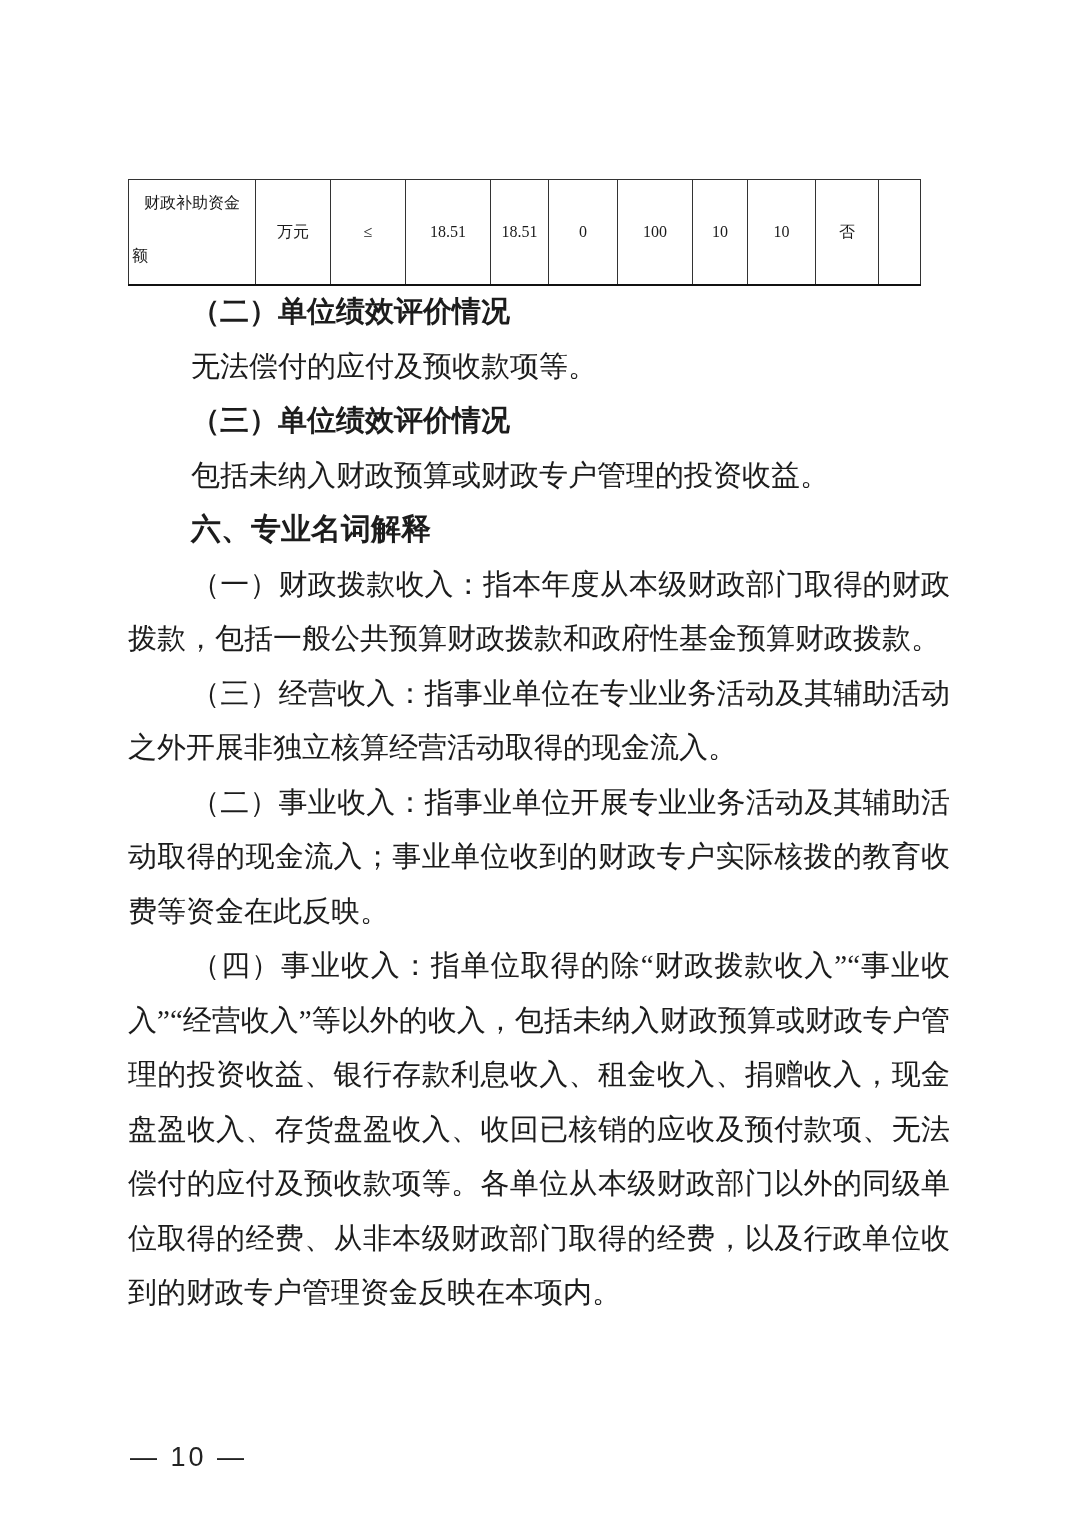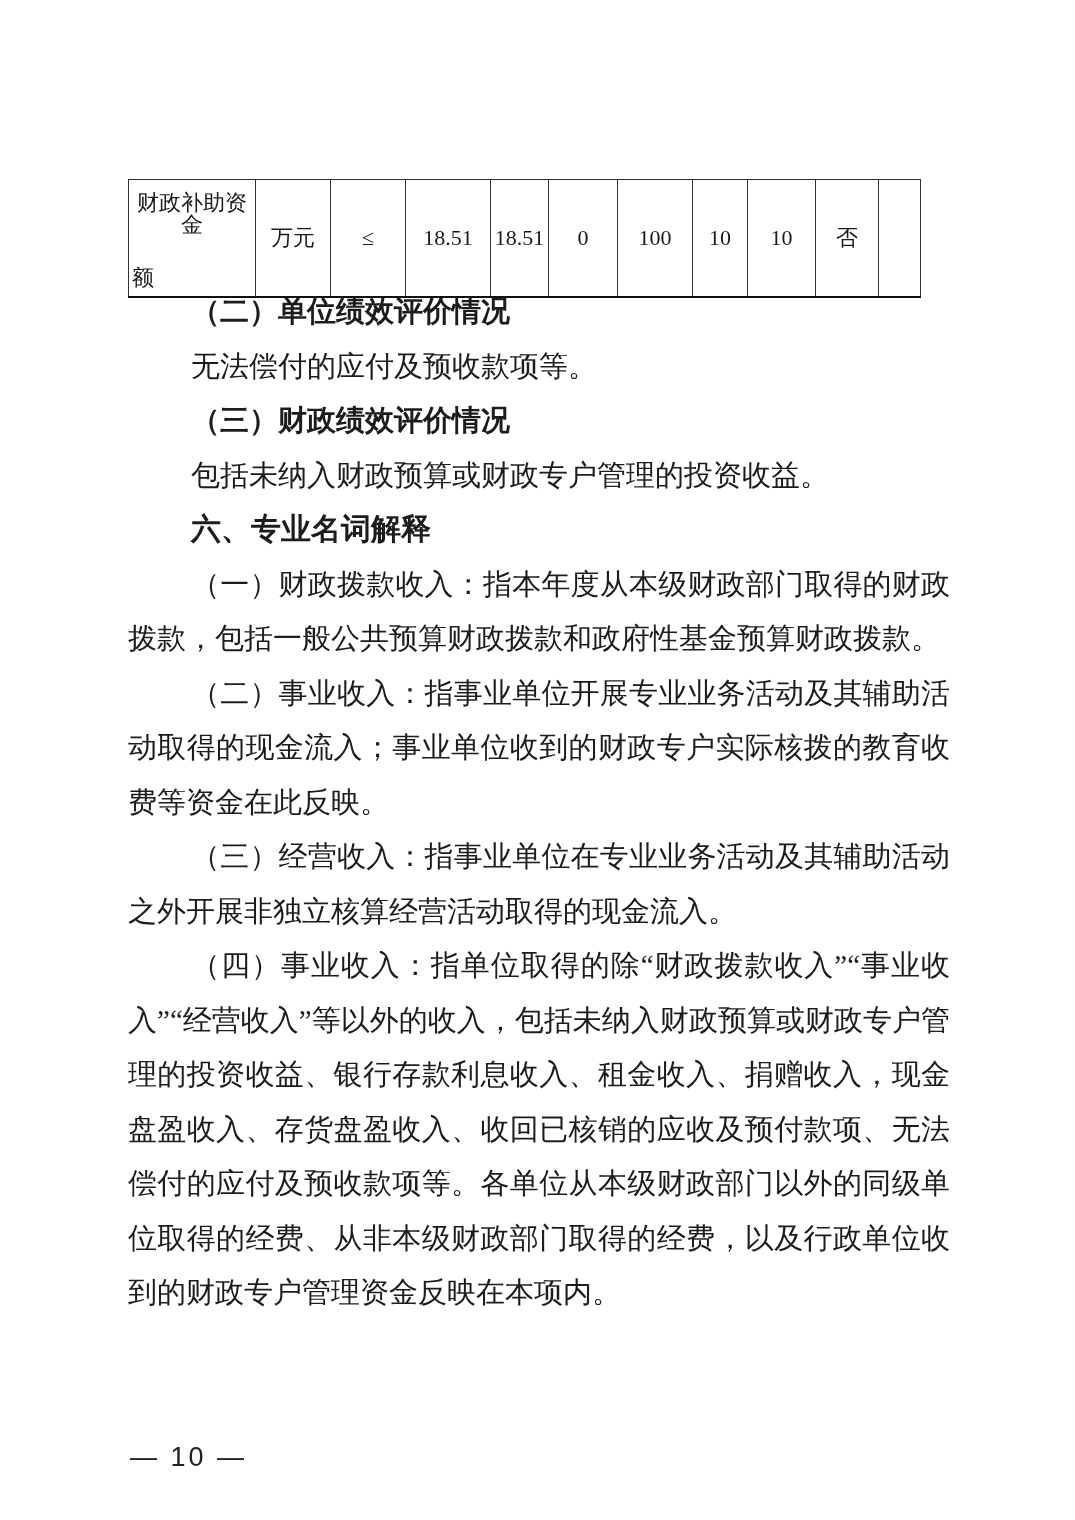--- a/index.html
+++ b/index.html
@@ -12,24 +12,24 @@
     font-family: "Liberation Serif", "DejaVu Serif", serif;
     color: #1c1c1c;
   }
 
   
   .perf-table {
     position: absolute;
     left: 128px;
     top: 179px;
     width: 793px;
-    height: 119px;
+    height: 107px;
     border-collapse: collapse;
     table-layout: fixed;
-    font-size: 22px;
+    font-size: 16px;
     color: #1a1a1a;
   }
   .perf-table td {
     border: 1px solid #333333;
     border-bottom: 2px solid #111111;
     text-align: center;
     vertical-align: middle;
     padding: 0;
     overflow: hidden;
   }
@@ -102,29 +102,29 @@
         <td>10</td>
         <td>否</td>
         <td></td>
       </tr>
     </tbody>
   </table>
 
   <div class="text-block">
     <p class="h">（二）单位绩效评价情况</p>
     <p>无法偿付的应付及预收款项等。</p>
-    <p class="h">（三）财政绩效评价情况</p>
+    <p class="h">（三）单位绩效评价情况</p>
     <p>包括未纳入财政预算或财政专户管理的投资收益。</p>
     <p class="h hei">六、专业名词解释</p>
 
     <p><span class="lead">（一）财政拨款收入：</span><span>指本年度从本级财政部门取得的财政拨款，包括一般公共预算财政拨款和政府性基金预算财政拨款。</span></p>
 
+    <p><span class="lead">（三）经营收入：</span><span>指事业单位在专业业务活动及其辅助活动之外开展非独立核算经营活动取得的现金流入。</span></p>
+
     <p><span class="lead">（二）事业收入：</span><span>指事业单位开展专业业务活动及其辅助活动取得的现金流入；事业单位收到的财政专户实际核拨的教育收费等资金在此反映。</span></p>
-
-    <p><span class="lead">（三）经营收入：</span><span>指事业单位在专业业务活动及其辅助活动之外开展非独立核算经营活动取得的现金流入。</span></p>
 
     <p><span class="lead">（四）事业收入：</span><span>指单位取得的除“财政拨款收入”“事业收入”“经营收入”等以外的收入，包括未纳入财政预算或财政专户管理的投资收益、银行存款利息收入、租金收入、捐赠收入，现金盘盈收入、存货盘盈收入、收回已核销的应收及预付款项、无法偿付的应付及预收款项等。各单位从本级财政部门以外的同级单位取得的经费、从非本级财政部门取得的经费，以及行政单位收到的财政专户管理资金反映在本项内。</span></p>
 
   </div>
 
   <div class="footer">— 10 —</div>
 
 </div>
 
 </body></html>

